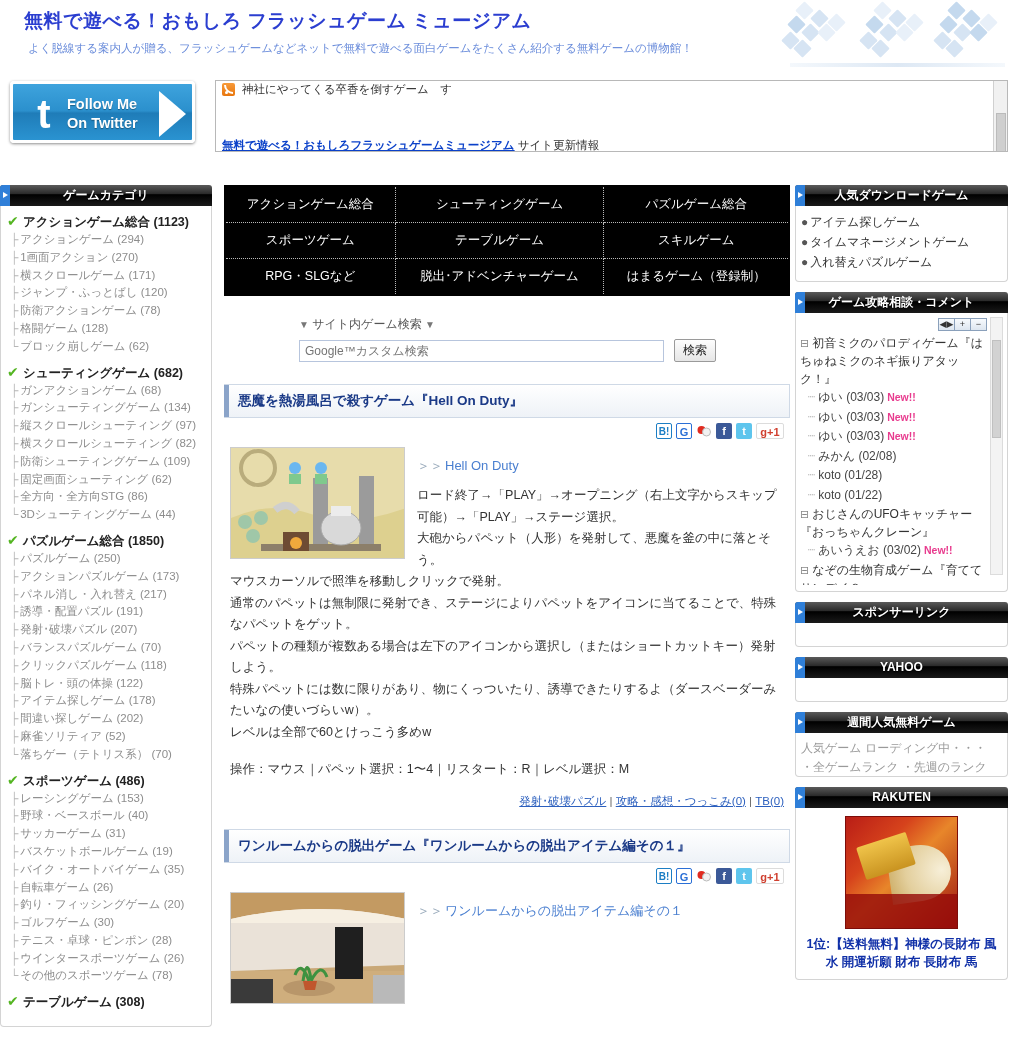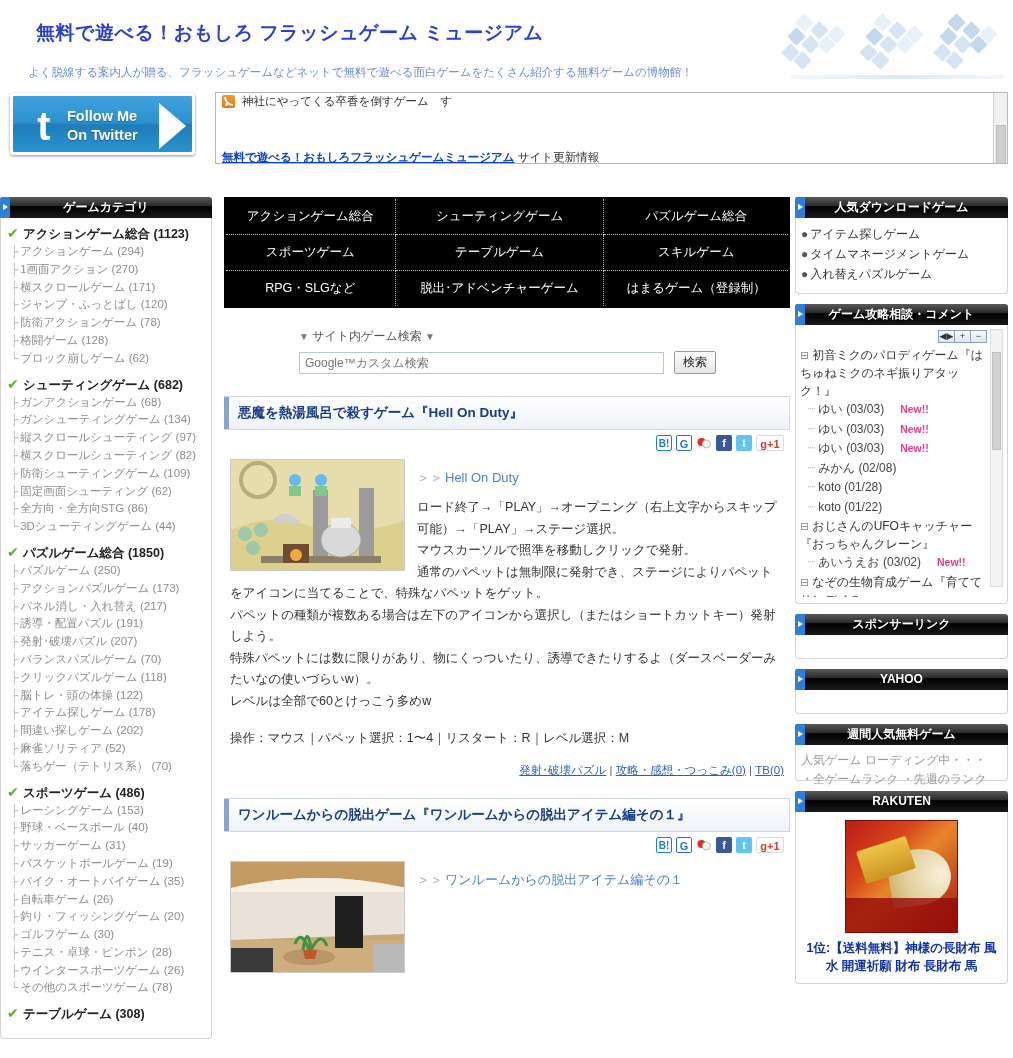--- a/index.html
+++ b/index.html
@@ -11,21 +11,21 @@
     background: #ffffff;
     font-family: "Liberation Sans", "DejaVu Sans", sans-serif;
     font-size: 12px;
     color: #333;
   }
   #page { position: relative; width: 1013px; height: 1058px; overflow: hidden; }
 
   
   .header { position: relative; height: 75px; }
   .site-title {
-    margin: 12px; padding: 8px 0 0 24px;
+    margin: 0; padding: 8px 0 0 24px;
     font-size: 19px; font-weight: bold; color: #2b3ed0;
     letter-spacing: .5px;
   }
   .site-desc {
     margin: 0; padding: 7px 0 0 28px;
     font-size: 11.5px; color: #6b8ddb;
   }
   .header-deco {
     position: absolute; right: 8px; top: 2px;
     width: 225px; height: 62px;
@@ -260,21 +260,21 @@
   }
   .cmt-topic {
     font-size: 12px; color: #333; line-height: 18px; padding-right: 18px; cursor: pointer;
   }
   .cmt-topic .tnode { color: #888; margin-right: 3px; font-size: 11px; }
   .cmt-reply {
     font-size: 12px; color: #444; line-height: 19.5px;
     padding-left: 8px; cursor: pointer;
   }
   .cmt-reply .rnode { color: #b0b0b0; letter-spacing: -1px; margin-right: 4px; }
-  .cmt-new { color: #e83b8e; font-weight: bold; font-size: 10.5px; margin-left: 16px; }
+  .cmt-new { color: #e83b8e; font-weight: bold; font-size: 10.5px; margin-left: 3px; }
 
   .empty-body { height: 24px; }
   .weekly-text { font-size: 12px; color: #9a9a9a; line-height: 19px; }
 
   .rakuten-body { text-align: center; padding-top: 8px; }
   .rakuten-img {
     width: 113px; height: 113px; margin: 0 auto;
     background: linear-gradient(135deg,#b91d16 0%,#d6431c 30%,#e8862a 50%,#9c1410 100%);
     border: 1px solid #7c0d0a; position: relative; overflow: hidden; cursor: pointer;
   }
@@ -531,20 +531,21 @@
               <circle cx="22" cy="88" r="7" fill="#9fc7a8"></circle>
               <rect x="52" y="84" width="26" height="19" fill="#6e4b33"></rect>
               <circle cx="65" cy="95" r="6" fill="#f0a93c"></circle>
             </svg>
           </div>
           <div class="game-link">
             <span class="arrows">＞＞</span><span>Hell On Duty</span>
           </div>
           <div class="desc" style="padding-top:8px">
             <div>ロード終了→「PLAY」→オープニング（右上文字からスキップ可能）→「PLAY」→ステージ選択。</div>
+            <div>大砲からパペット（人形）を発射して、悪魔を釜の中に落とそう。</div>
             <div>マウスカーソルで照準を移動しクリックで発射。</div>
             <div>通常のパペットは無制限に発射でき、ステージによりパペットをアイコンに当てることで、特殊なパペットをゲット。</div>
             <div>パペットの種類が複数ある場合は左下のアイコンから選択し（またはショートカットキー）発射しよう。</div>
             <div>特殊パペットには数に限りがあり、物にくっついたり、誘導できたりするよ（ダースベーダーみたいなの使いづらいw）。</div>
             <div>レベルは全部で60とけっこう多めw</div>
           </div>
           <div class="controls">操作：マウス｜パペット選択：1〜4｜リスタート：R｜レベル選択：M</div>
         </div>
 
         <div class="article-foot">
@@ -661,21 +662,21 @@
           <span>YAHOO</span>
         </div>
         <div class="panel-body empty-body"></div>
       </div>
 
       <div class="panel">
         <div class="panel-head">
           <span class="tab-mark"></span>
           <span>週間人気無料ゲーム</span>
         </div>
-        <div class="panel-body" style="height:36px">
+        <div class="panel-body" style="height:44px">
           <div class="weekly-text">人気ゲーム ローディング中・・・</div>
           <div class="weekly-text rank">・全ゲームランク ・先週のランク</div>
         </div>
       </div>
 
       <div class="panel">
         <div class="panel-head">
           <span class="tab-mark"></span>
           <span>RAKUTEN</span>
         </div>

